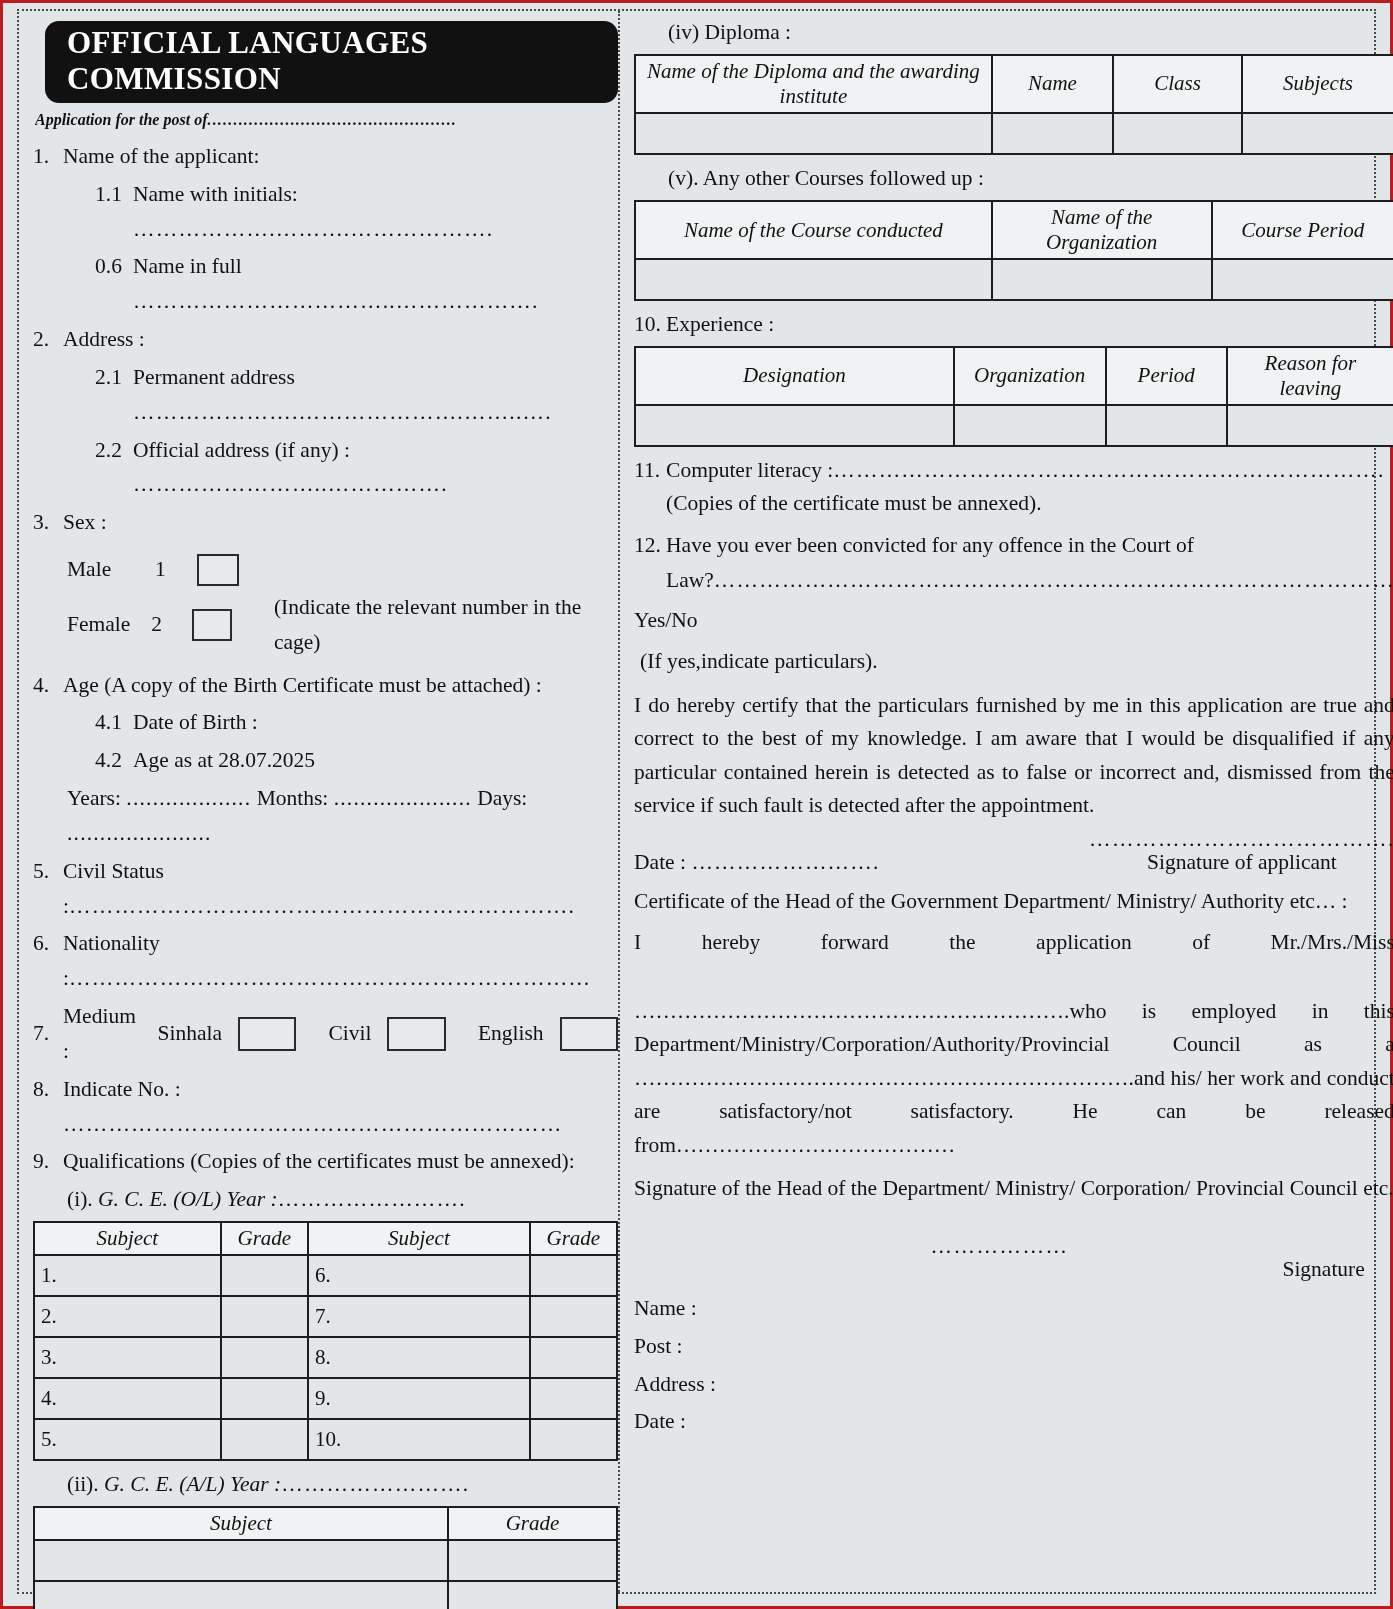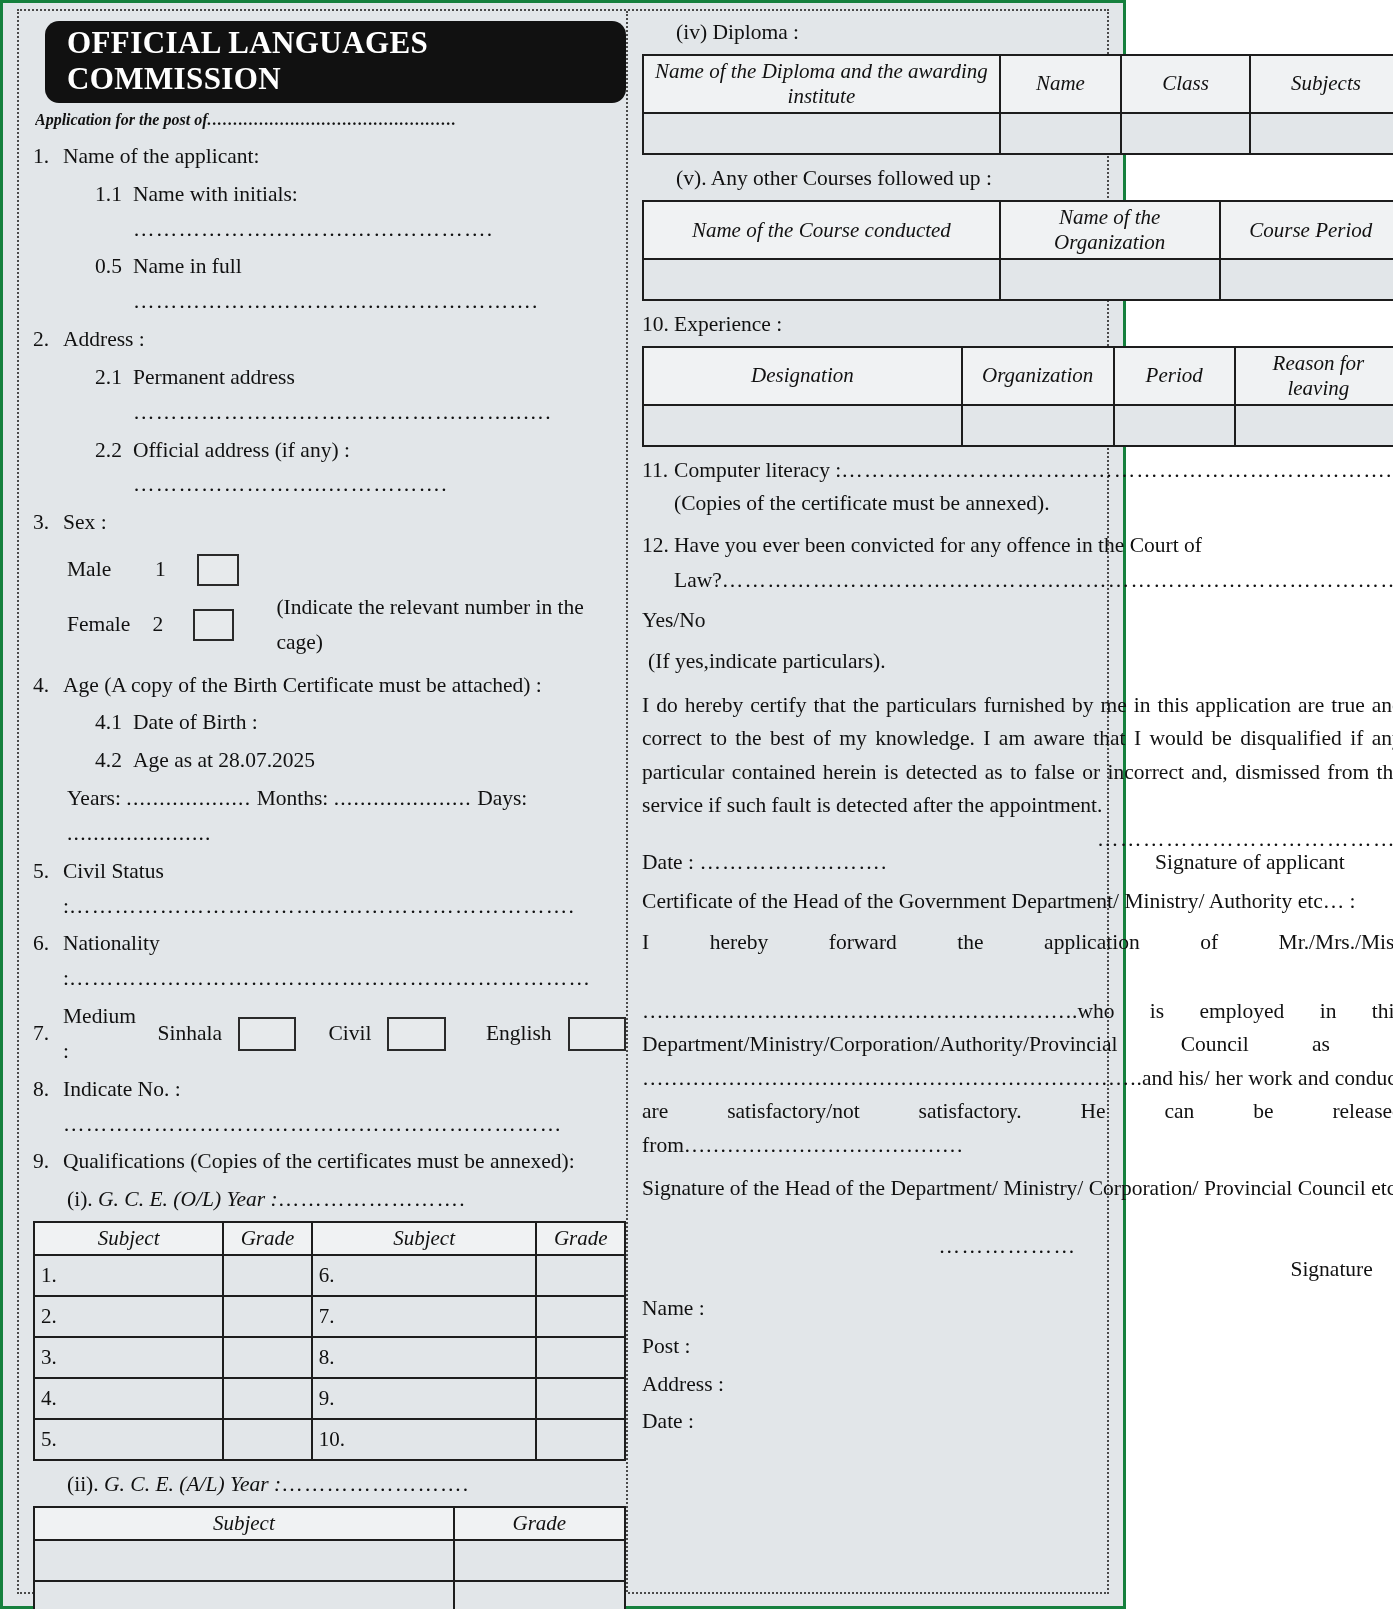--- a/index.html
+++ b/index.html
@@ -3,24 +3,24 @@
 <meta charset="utf-8">
 <style>
   html,body{margin:0;padding:0;}
   body{
     width:1393px;height:1609px;
     background:#ffffff;
     font-family:"Liberation Serif","DejaVu Serif",serif;
     color:#111;
   }
   .page{
-    position:absolute;left:0;top:0;width:1126px;height:1609px;
+    position:absolute;left:0;top:0;width:1393px;height:1609px;
     background:#e2e6e9;
     box-sizing:border-box;
-    border:3px solid #15803d;
+    border:3px solid #b91c1c;
   }
   .dotframe{
     position:absolute;left:14px;top:6px;right:14px;bottom:12px;
     border:2px dotted #4a4a4a;
     box-sizing:border-box;
   }
   .cols{
     position:absolute;left:18px;top:8px;right:18px;bottom:14px;
     display:flex;
   }
@@ -121,21 +121,21 @@
 
       <div class="sub">
         <span class="subn">1.1</span>
         <span class="subt">
           <span>Name with initials:</span>
           <span class="ln">……………….……….……………….</span>
         </span>
       </div>
 
       <div class="sub">
-        <span class="subn">0.5</span>
+        <span class="subn">0.6</span>
         <span class="subt">
           <span>Name in full</span>
           <span class="ln">……………………………..……………….</span>
         </span>
       </div>
 
       <div class="q">
         <span class="qn">2.</span>
         <span class="qt">Address :</span>
       </div>
@@ -213,21 +213,21 @@
       </div>
 
       <div class="q" style="align-items:center;">
         <span class="qn">7.</span>
         <span class="qt" style="display:flex;align-items:center;">
           <span>Medium :</span>
           <span style="margin-left:14px;">Sinhala</span>
           <span class="cage-wide" style="margin-left:16px;"></span>
           <span style="margin-left:32px;">Civil</span>
           <span class="cage-wide" style="margin-left:16px;"></span>
-          <span style="margin-left:40px;">English</span>
+          <span style="margin-left:32px;">English</span>
           <span class="cage-wide" style="margin-left:16px;"></span>
         </span>
       </div>
 
       <div class="q">
         <span class="qn">8.</span>
         <span class="qt">
           <span>Indicate No. :</span>
           <span class="ln">…………………………………………………………</span>
         </span>

